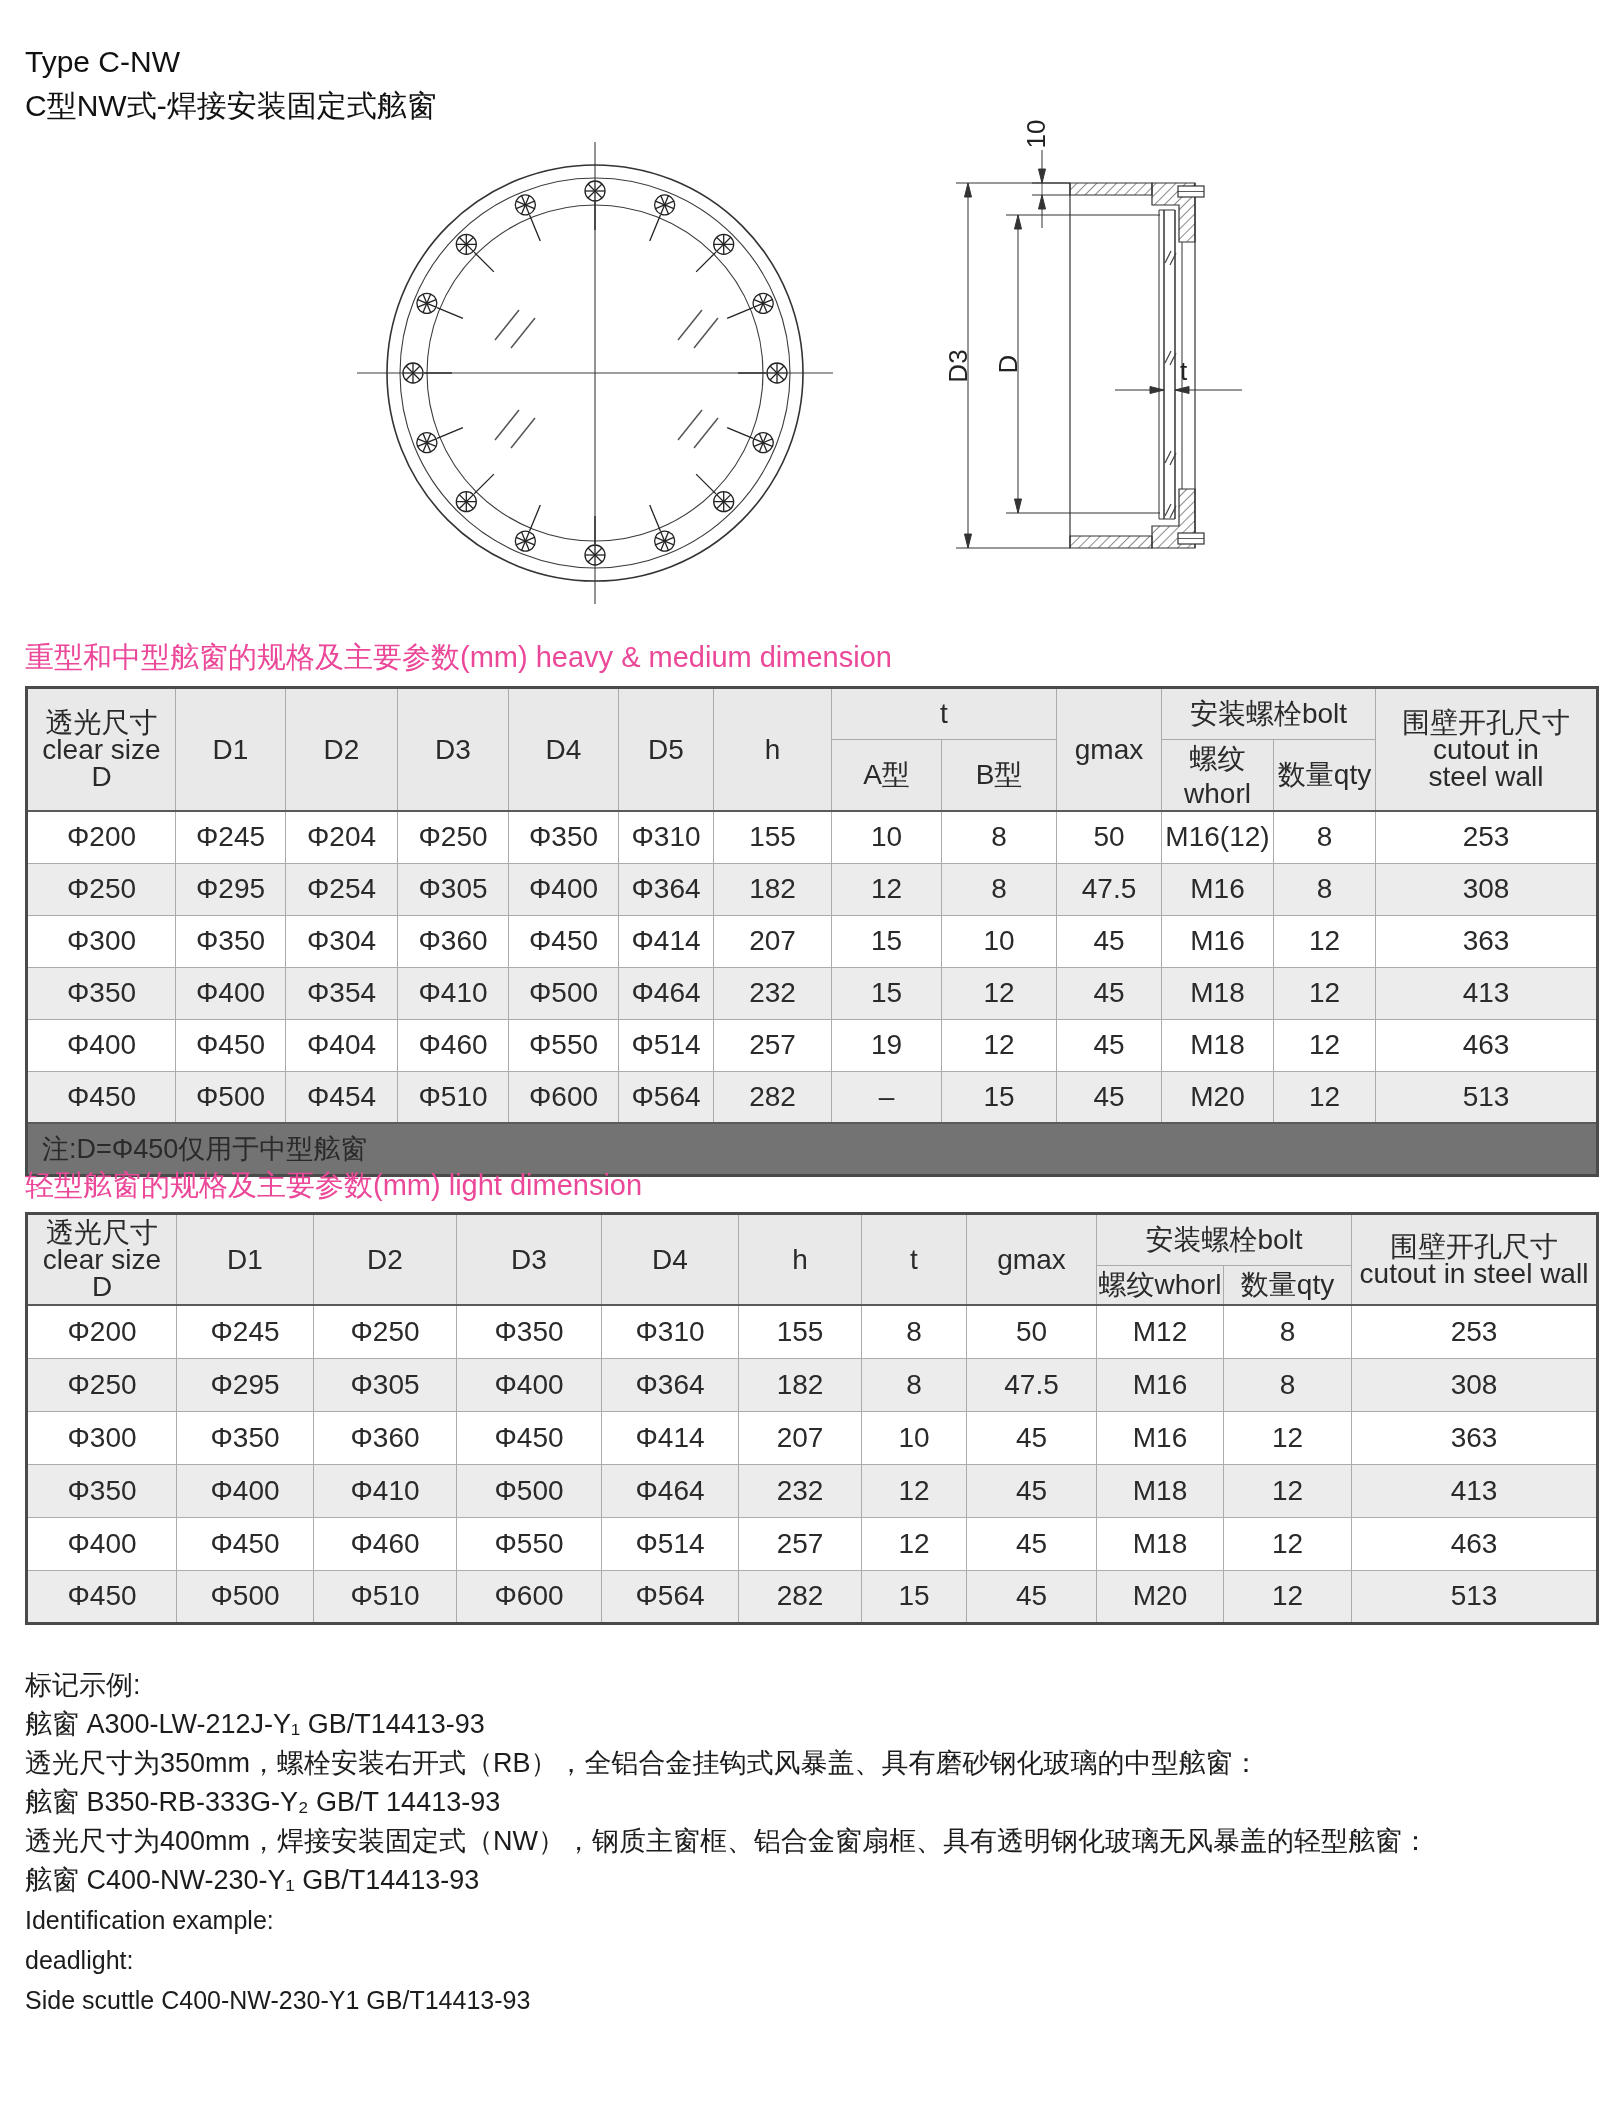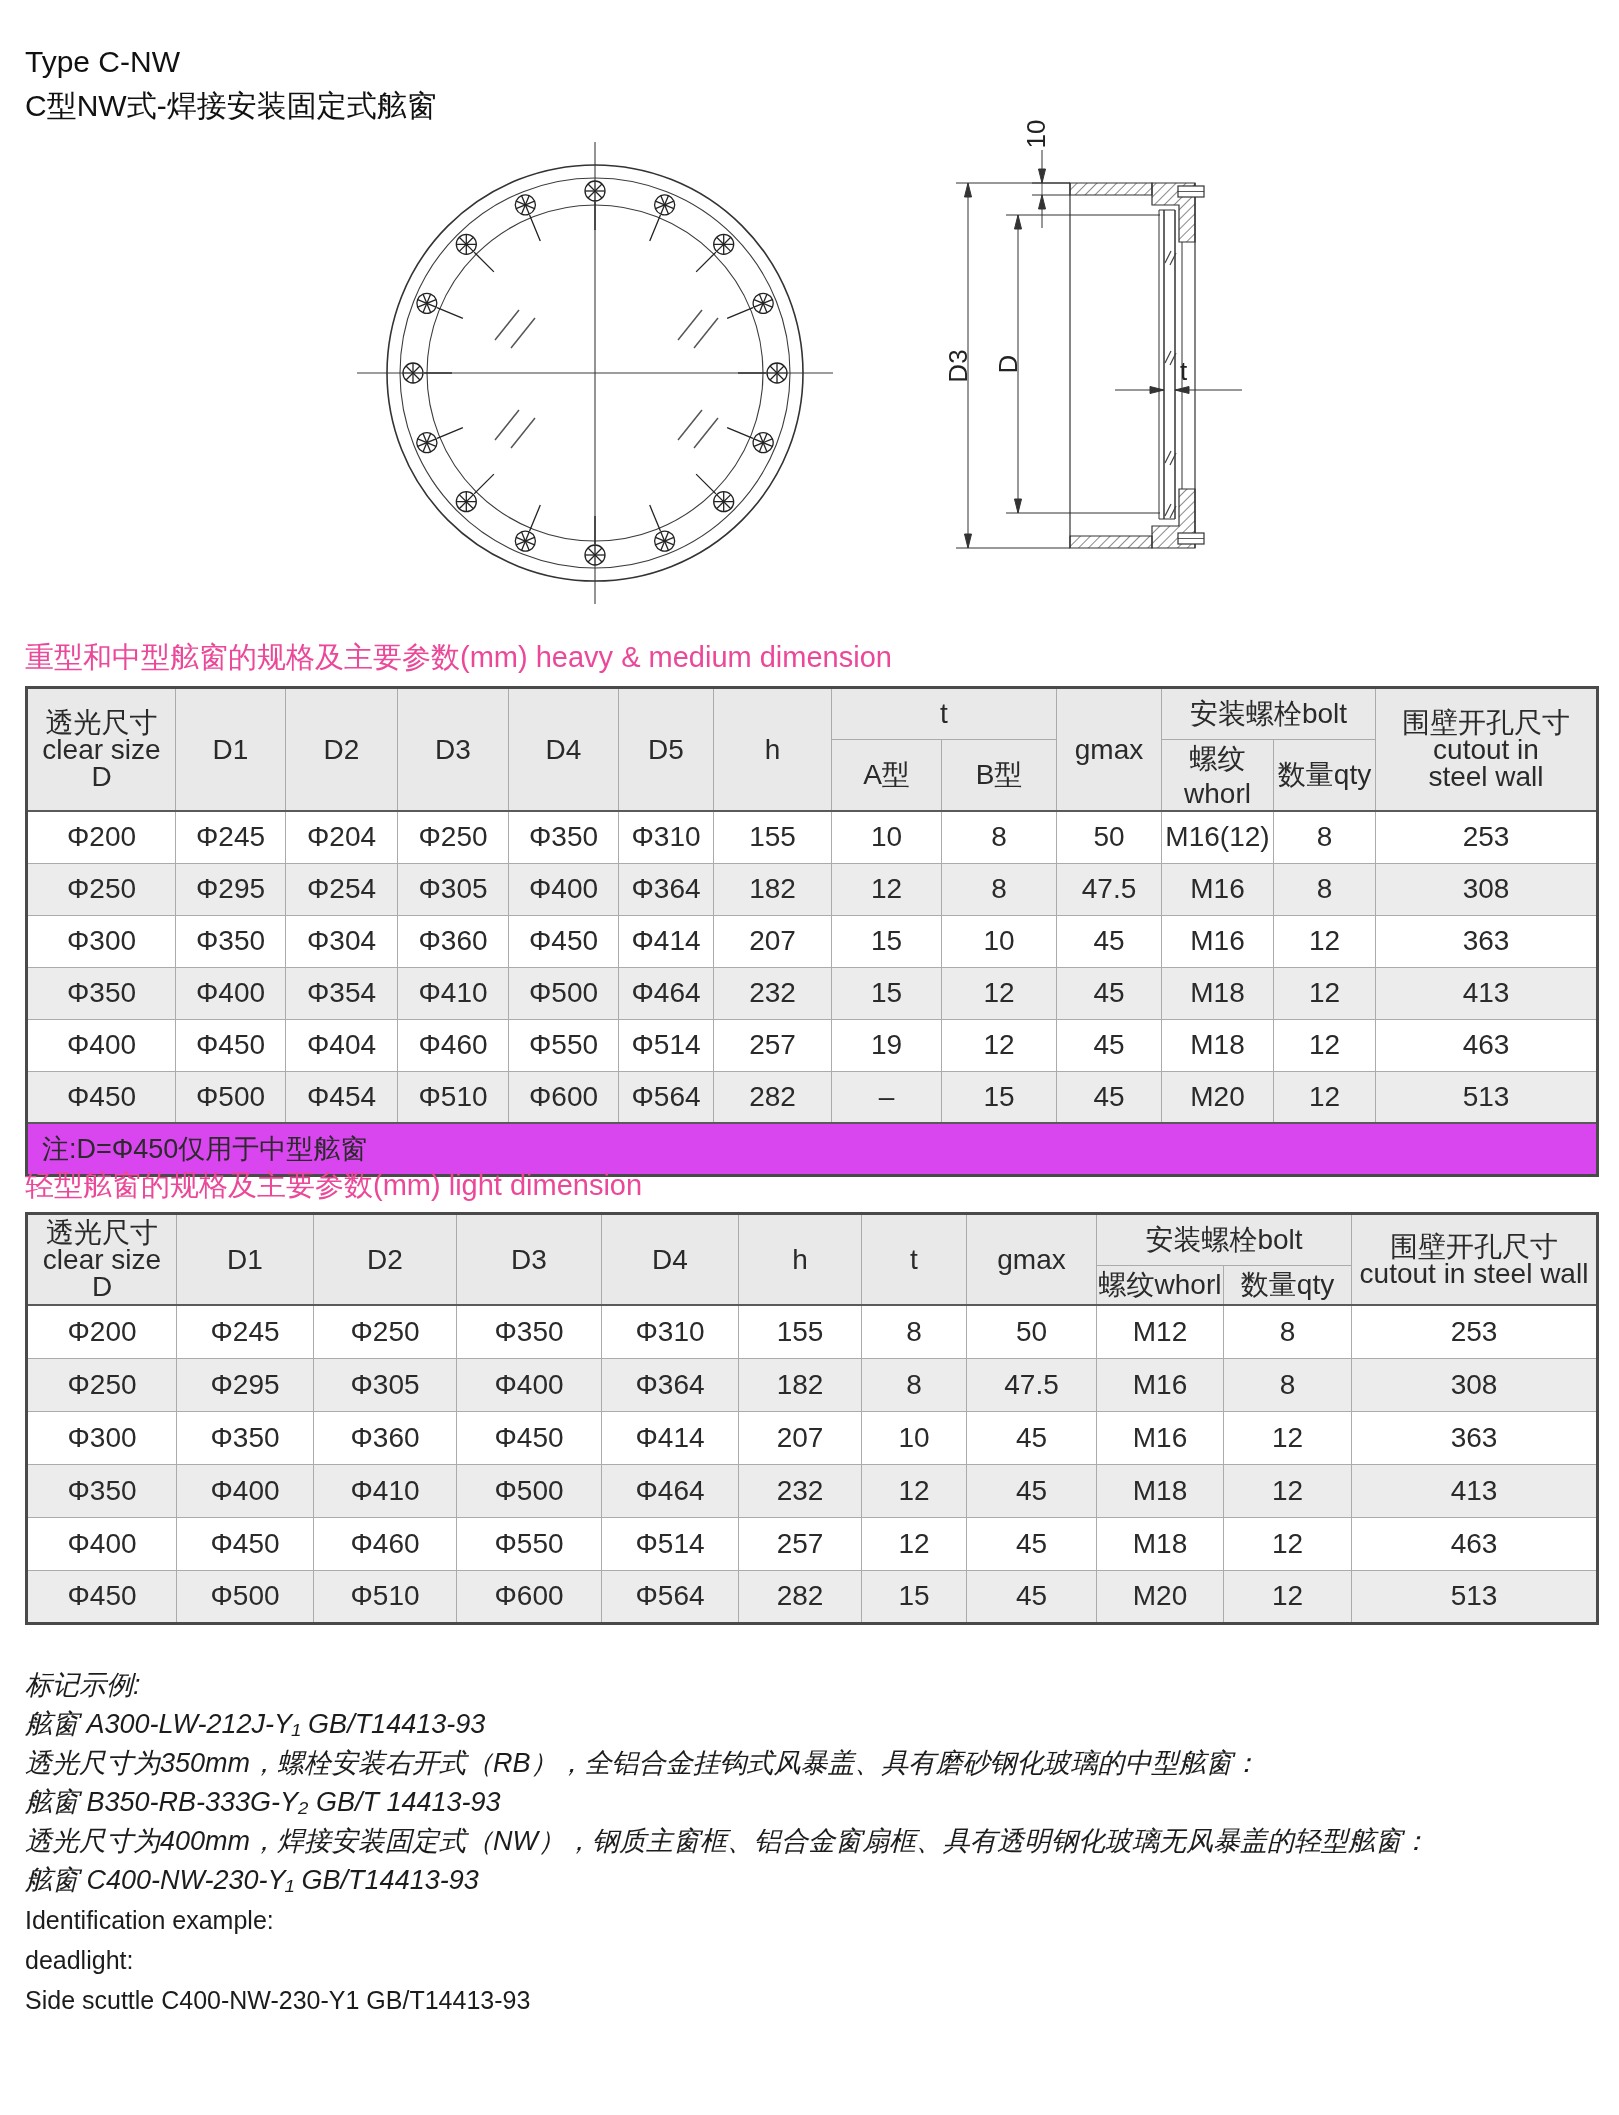--- a/index.html
+++ b/index.html
@@ -20,38 +20,38 @@
   table.spec td{border:1px solid #ababab;text-align:center;vertical-align:middle;
     padding:0;overflow:hidden;}
   table.spec thead td{background:#e9e9e9;font-size:28px;}
   table.spec thead tr.h-top{height:52px;}
   table.spec thead tr.h-sub{height:36px;}
   table.spec thead{border-bottom:2px solid #5a5a5a;}
   table.spec tbody tr{height:52px;}
   table.t2 tbody tr{height:53px;}
   table.spec tbody tr:nth-child(even) td{background:#ececec;}
   table.spec tfoot{border-top:2px solid #5a5a5a;}
-  table.spec tfoot td{text-align:left;height:50px;padding-left:14px;font-size:27px;background:#d946ef;}
+  table.spec tfoot td{text-align:left;height:50px;padding-left:14px;font-size:27px;background:#737373;}
   .hdr-3l{font-size:26px;line-height:27px;}
   .hdr-sm{font-size:22px;}
   .hdr-sub{font-size:25px;}
   .tbl-wrap1{left:25px;top:686px;}
   .tbl-wrap2{left:25px;top:1212px;}
   
   .front-svg{left:345px;top:128px;}
   .section-svg{left:920px;top:92px;}
   svg{display:block;}
   svg line, svg circle, svg path, svg rect{vector-effect:none;}
   .dline{stroke:#3c3c3c;stroke-width:1.1;fill:none;}
   .dthick{stroke:#333;stroke-width:1.6;fill:none;}
   .dimtxt{font-size:26px;fill:#222;font-family:"Liberation Sans","DejaVu Sans",sans-serif;}
   
   .examples{left:25px;top:1666px;width:1580px;}
   .examples div{white-space:nowrap;}
-  .ex-zh{font-size:27px;line-height:39px;font-style:italic;}
+  .ex-zh{font-size:27px;line-height:39px;}
   .ex-en{font-size:25px;line-height:40px;}
 </style>
 </head>
 <body>
 
 <div class="page">
 
   <div class="abs main-title">
     <div>Type C-NW</div>
     <div>C型NW式-焊接安装固定式舷窗</div>

